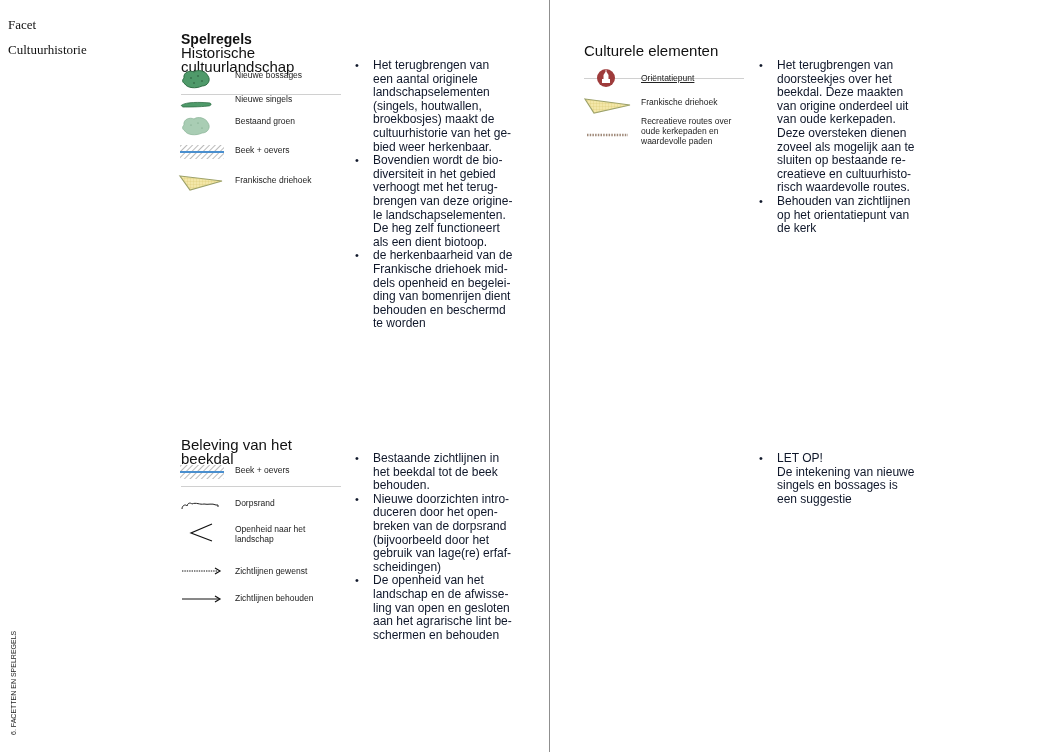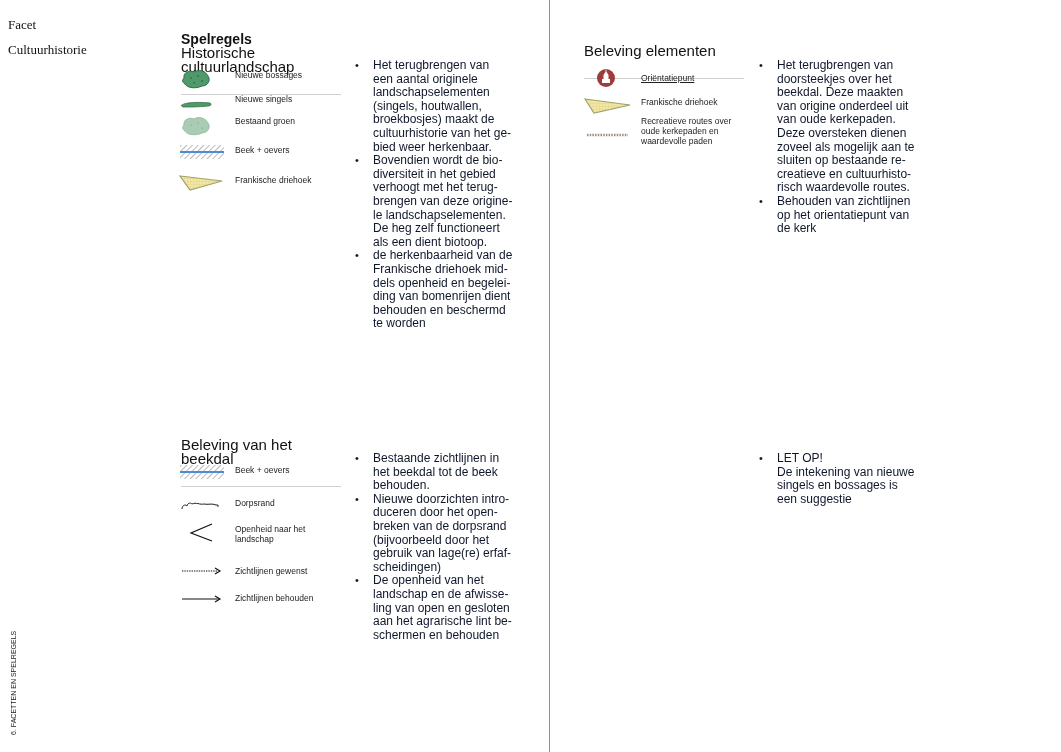--- a/index.html
+++ b/index.html
@@ -128,21 +128,21 @@
     <span class="line">de herkenbaarheid van de</span>
       <span class="line">Frankische driehoek mid-</span>
       <span class="line">dels openheid en begelei-</span>
       <span class="line">ding van bomenrijen dient</span>
       <span class="line">behouden en beschermd</span>
       <span class="line">te worden</span>
   </li>
 </ul>
 
 <div class="block" style="left:584px; top:44px; width:170px;">
-  <div class="h-sub">Beleving elementen</div>
+  <div class="h-sub">Culturele elementen</div>
 </div>
 
 <div class="block" style="left:584px; top:68px; width:170px; height:90px;">
   <div class="legend-item" style="top:0;">
     <svg class="ico" viewBox="0 0 48 22">
       <circle cx="22" cy="10" r="9" fill="#9e3b3b"></circle>
       <rect x="19.5" y="7" width="5" height="8" fill="#fff"></rect>
       <polygon points="19.5,7 22,3 24.5,7" fill="#fff"></polygon>
       <line x1="22" y1="1.5" x2="22" y2="3.5" stroke="#fff" stroke-width="0.8"></line>
       <rect x="18" y="11" width="8" height="4" fill="#fff"></rect>

